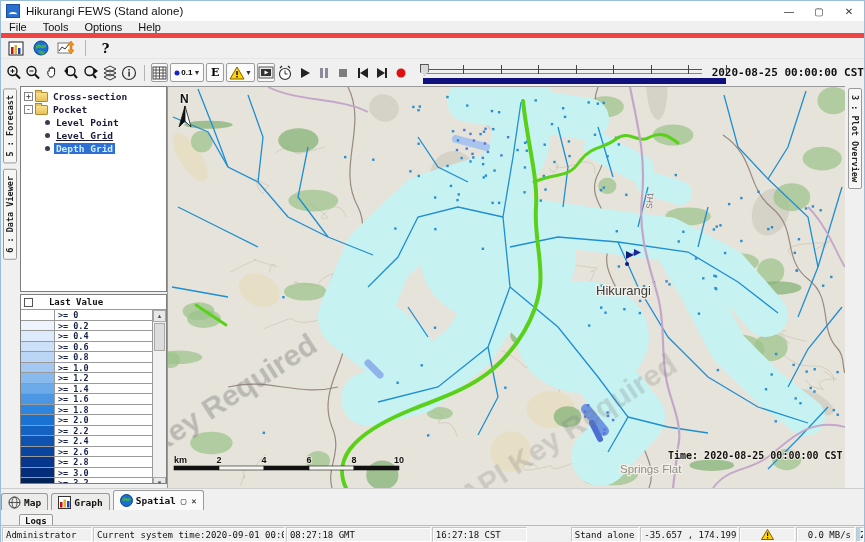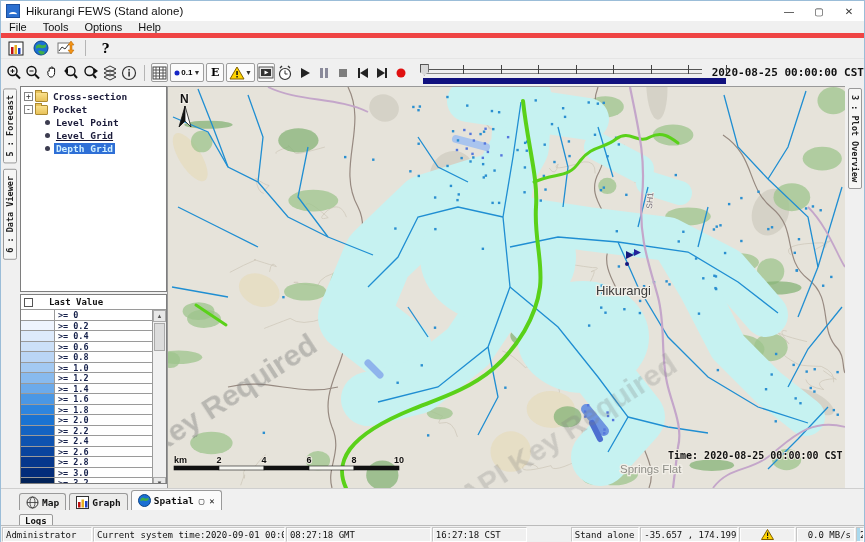--- a/index.html
+++ b/index.html
@@ -101,21 +101,21 @@
                    justify-content:space-between; }
   .scroll-arrow { height:12px; background:#e8e8e8; border:1px solid #aaa; font-size:6px;
                   text-align:center; line-height:10px; color:#555; }
   #legend-scroll-thumb { height:28px; background:#dcdcdc; border:1px solid #aaa; margin:1px 1px; }
 
   #map-area { width:679px; height:402px; position:relative; background:#e6e3da;
               border-left:1px solid #999; border-top:1px solid #999; }
   #map-svg { display:block; }
 
   
-  #bottomtabs { height:22px; display:flex; align-items:flex-end; gap:3px; padding-left:18px;
+  #bottomtabs { height:22px; display:flex; align-items:flex-end; gap:3px; 
                 background:#f0f0f0; border-top:1px solid #cfcfcf; flex:0 0 auto; }
   .btab { display:flex; align-items:center; gap:3px; height:17px; padding:0 6px;
           border:1px solid #9a9a9a; border-bottom:none; border-radius:3px 3px 0 0;
           background:#ececeb; font-family:"DejaVu Sans Mono", monospace; font-size:9.5px;
           font-weight:bold; color:#111; }
   .btab.active { height:20px; background:#fbfbfb; }
   .btab-ctl { font-size:9px; font-weight:bold; color:#222; margin-left:2px; }
 
   
   #logsrow { height:15px; background:#f0f0f0; padding-left:18px; flex:0 0 auto; }

